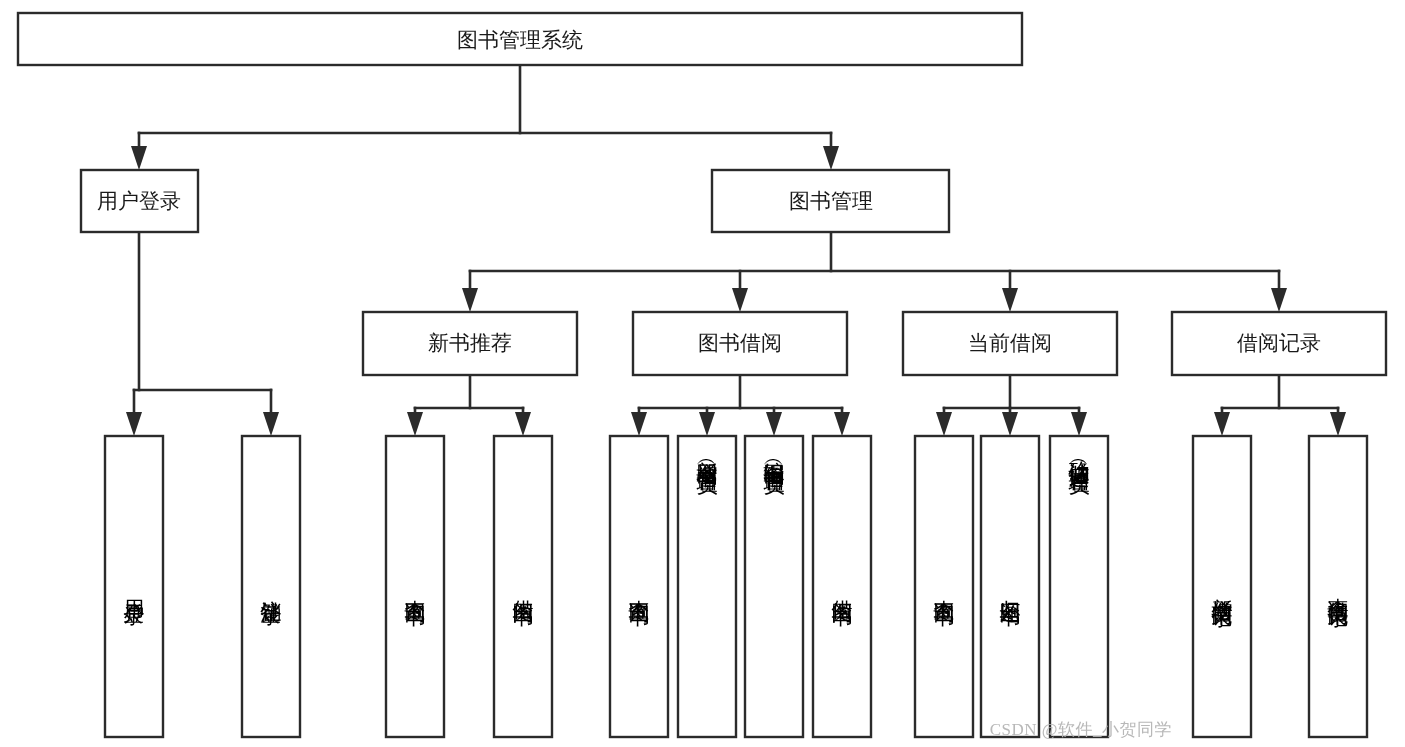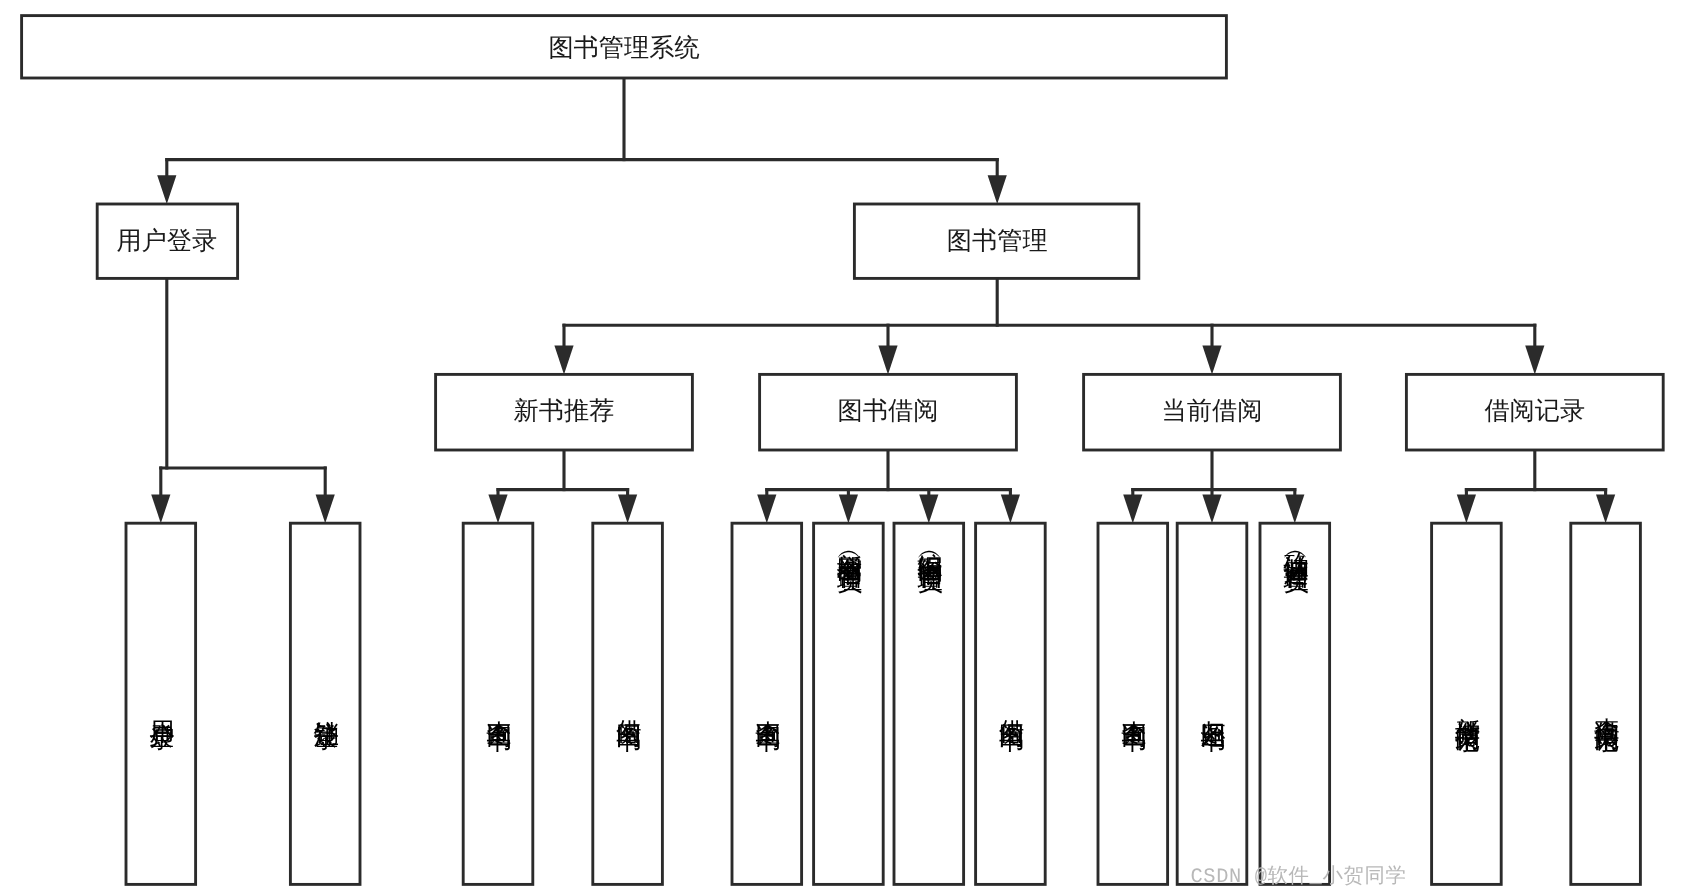--- a/index.html
+++ b/index.html
@@ -54,21 +54,21 @@
     fill: #1a1a1a;
     writing-mode: vertical-rl;
     text-orientation: upright;
     letter-spacing: 2px;
     white-space: pre;
   }
   .watermark {
     position: absolute;
     right: 8px;
     bottom: 6px;
-    font-family: Liberation Mono, monospace;
+    font-family: Liberation Serif, serif;
     font-size: 17px;
     color: #b8b8b8;
     letter-spacing: 0.5px;
     user-select: none;
     pointer-events: none;
   }
 </style>
 </head>
 <body>
 

